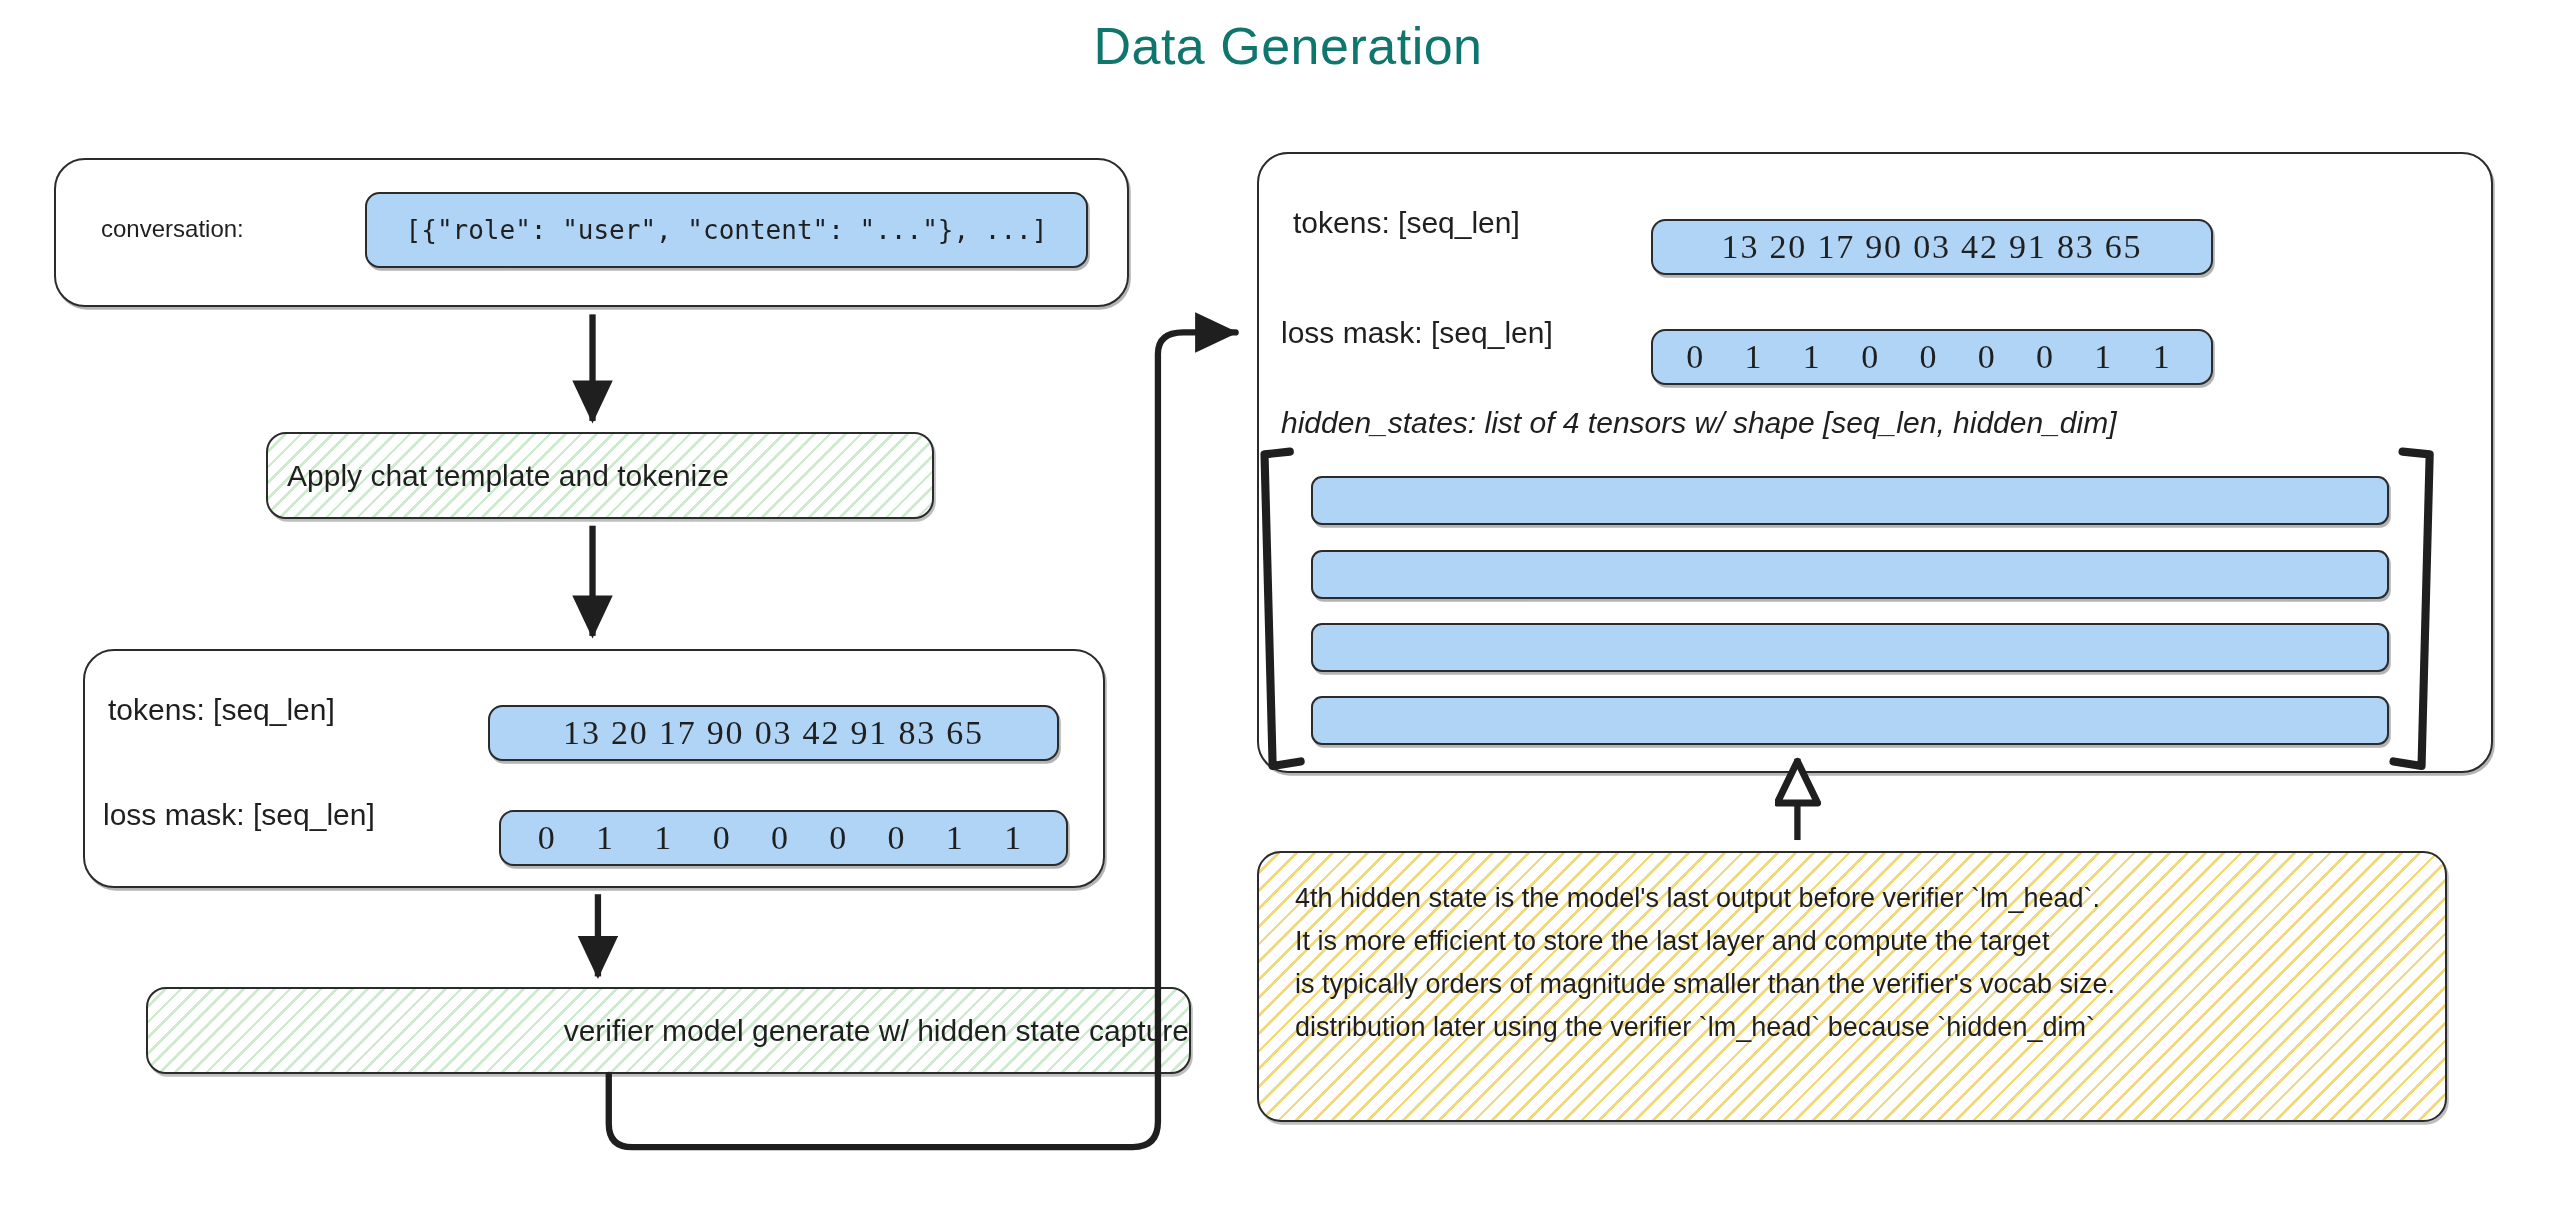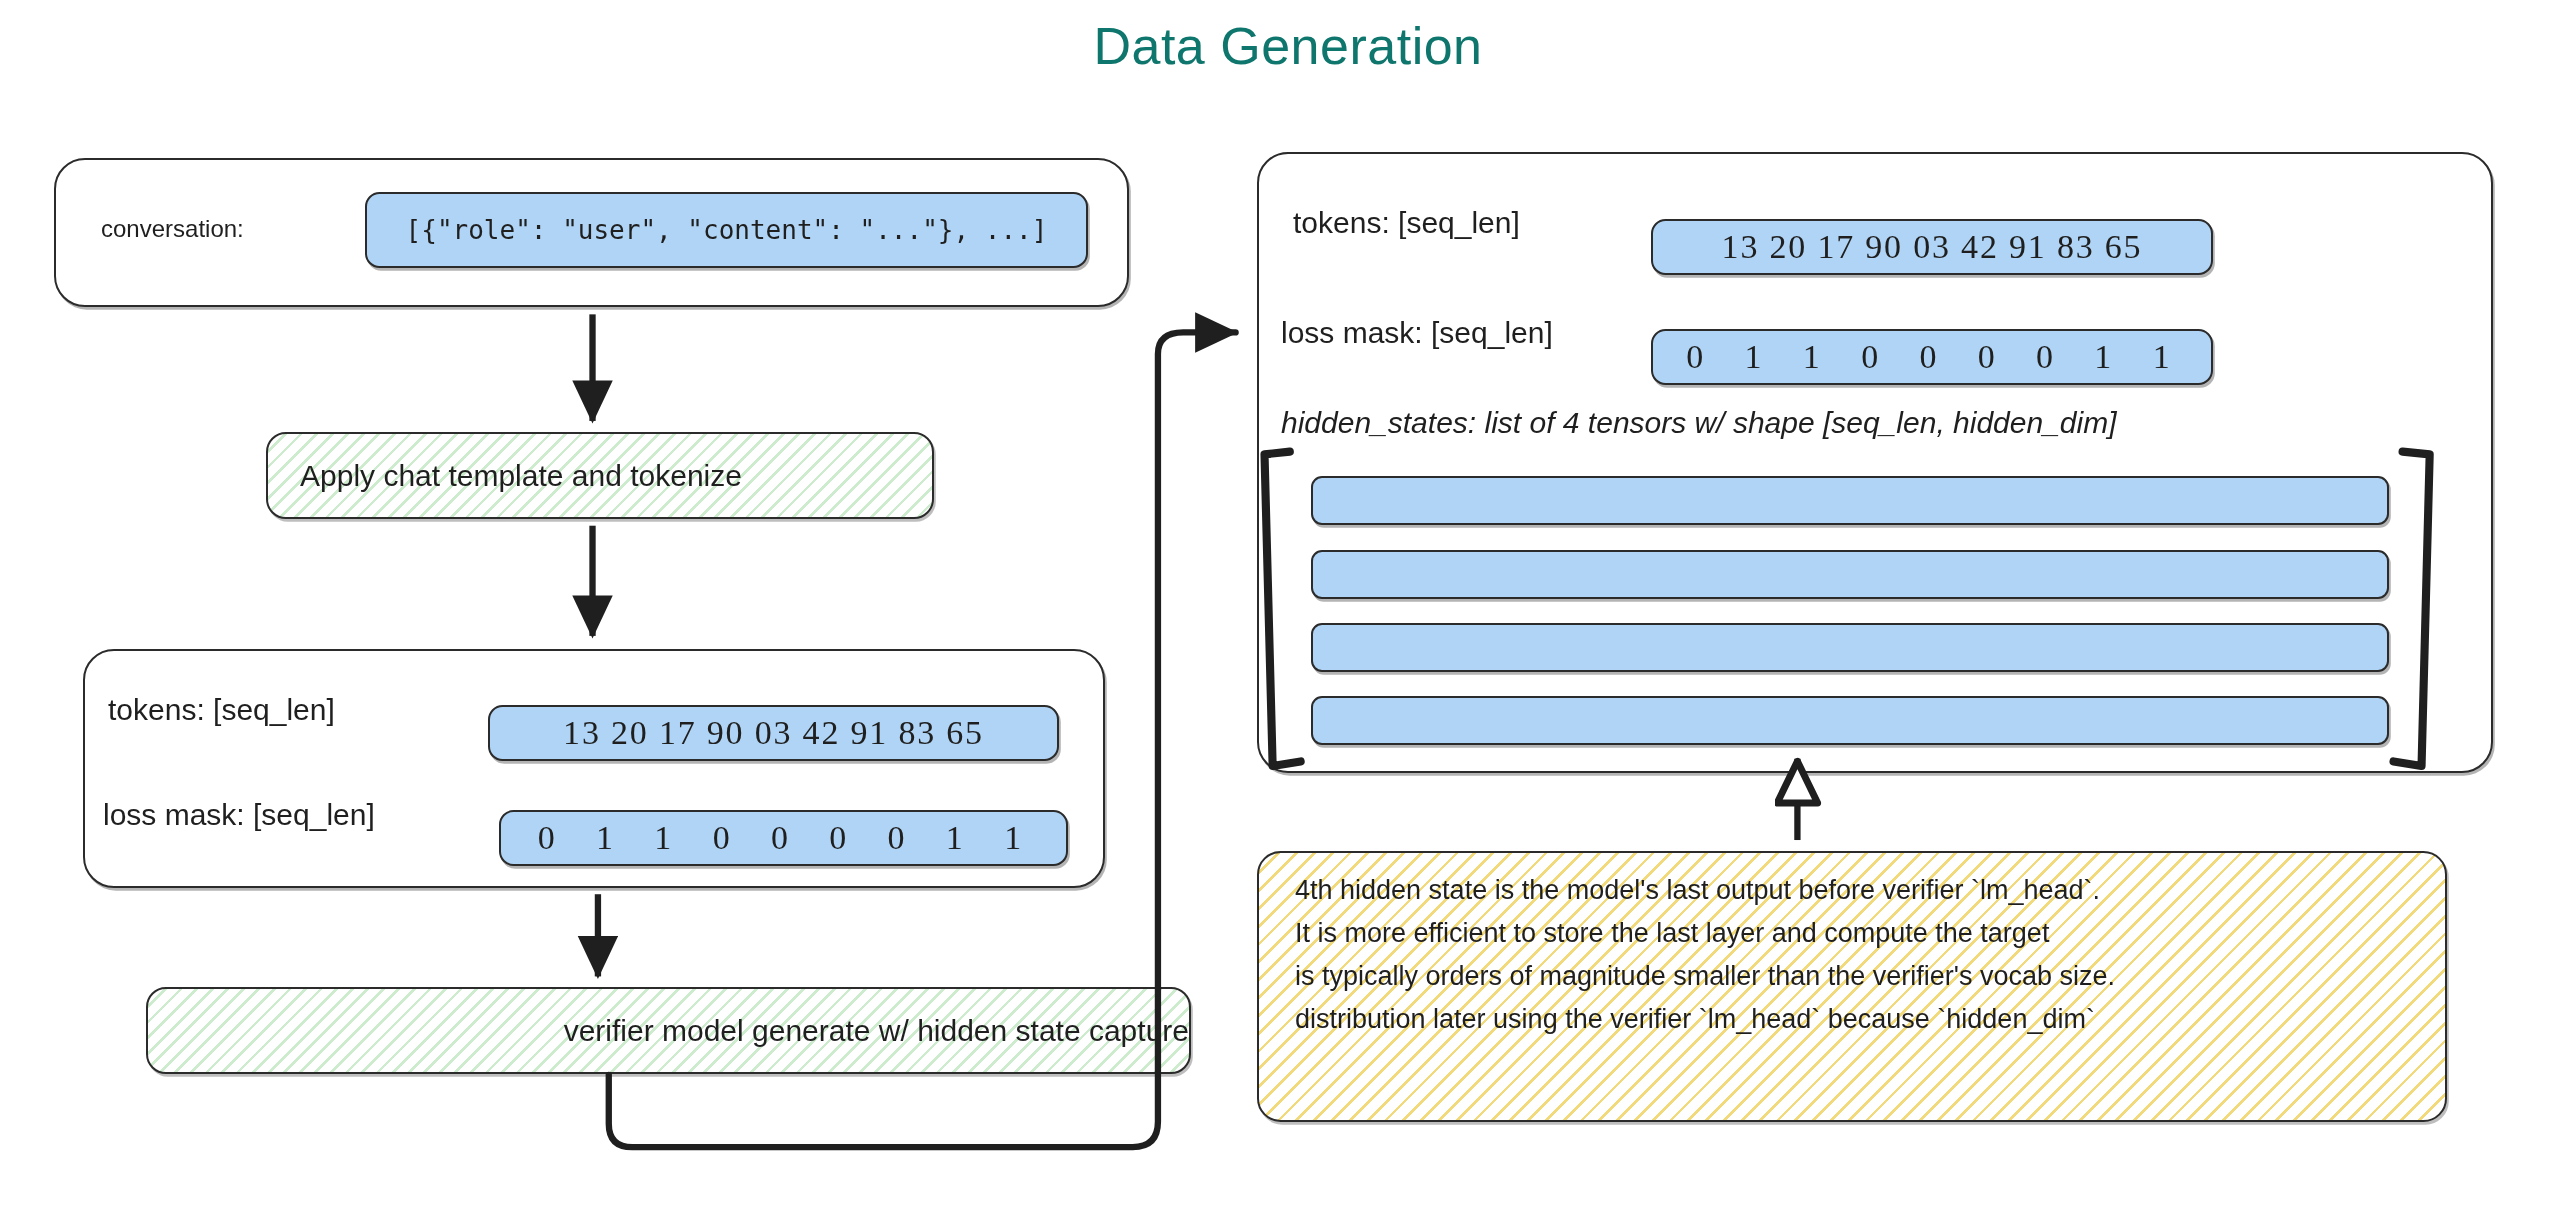--- a/index.html
+++ b/index.html
@@ -87,36 +87,36 @@
     align-items: center;
     background-color: #ffffff;
     background-image: repeating-linear-gradient(
       135deg,
       #cdeccd 0px, #cdeccd 2.7px,
       #ffffff 2.7px, #ffffff 11px
     );
     box-shadow: 1.8px 2.7px 0 rgba(40,40,40,0.30);
     z-index: 3;
   }
-  .process > span { padding-left: 32px; }
+  .process > span { padding-left: 19px; }
 
   
   .note {
     position: absolute;
     border: 2.7px solid #2b2b2b;
     border-radius: 23.5px;
     box-sizing: border-box;
     background-color: #ffffff;
     background-image: repeating-linear-gradient(
       135deg,
       #f2d97a 0px, #f2d97a 2.7px,
       #ffffff 2.7px, #ffffff 12.6px
     );
     box-shadow: 1.8px 2.7px 0 rgba(40,40,40,0.30);
-    padding: 16px 36px;
+    padding: 24px 36px;
     z-index: 3;
   }
   .note-line {
     font-size: 27px;
     line-height: 43px;
     white-space: pre;
   }
 
   
   .label {

